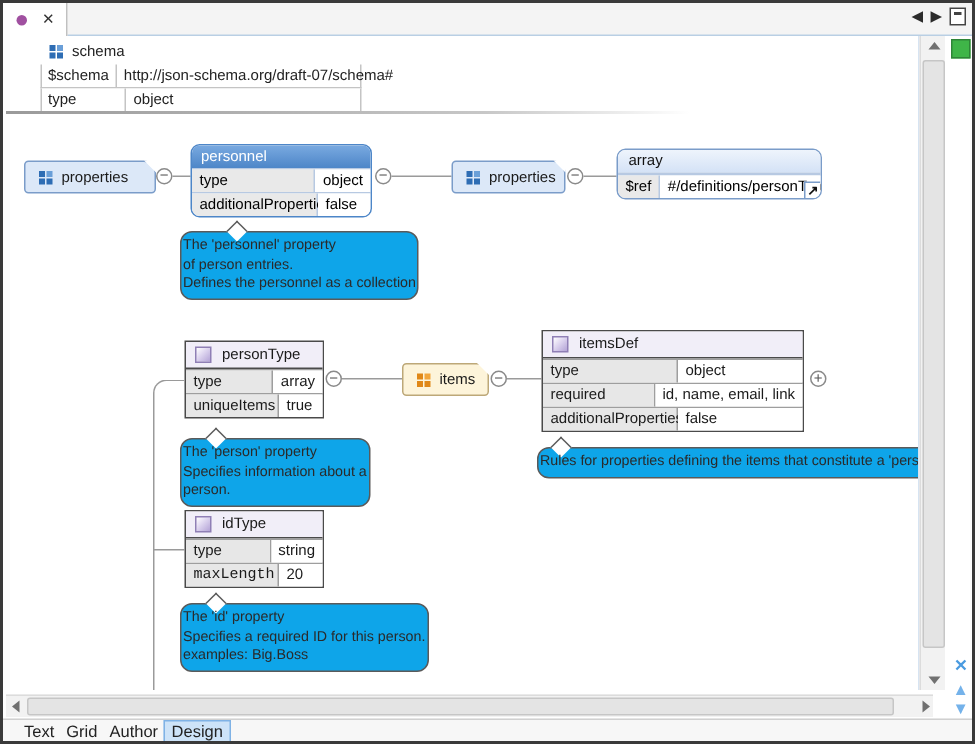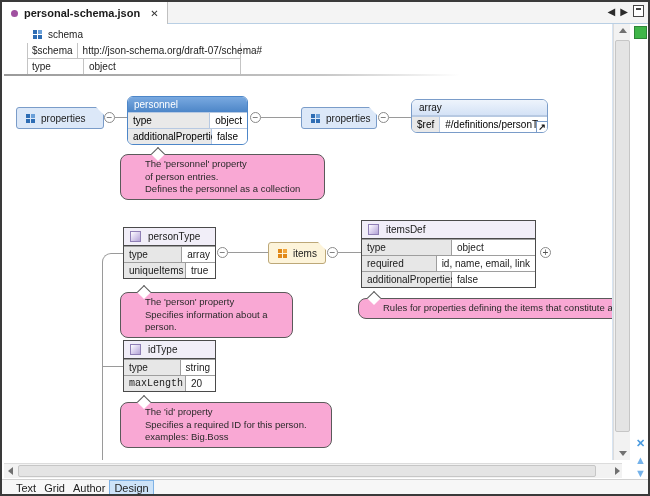--- a/index.html
+++ b/index.html
@@ -69,21 +69,21 @@
   .dt-row:first-of-type { border-top:none; }
   .dt-label { background:#e7e7e7; padding:2px 5px; border-right:1px solid #9e9e9e; white-space:nowrap; }
   .dt-val { background:#fff; padding:2px 5px; white-space:nowrap; flex:1; }
 
   
   .cline { position:absolute; background:#9a9a9a; }
   .ccirc { position:absolute; width:11px; height:11px; border:1px solid #8a8a8a; border-radius:50%; background:#fff; color:#555; font-size:10px; line-height:9px; text-align:center; }
   .trunk { position:absolute; border-left:1px solid #9a9a9a; border-top:1px solid #9a9a9a; border-top-left-radius:9px; }
 
   
-  .note { position:absolute; border:1px solid #5a5a5a; border-radius:8px; background:#f9a8d4; padding:3px 24px; font-size:9.5px; color:#2a2a2a; line-height:12.5px; white-space:nowrap; }
+  .note { position:absolute; border:1px solid #5a5a5a; border-radius:8px; background:#0ea5e9; padding:3px 1px; font-size:9.5px; color:#2a2a2a; line-height:12.5px; white-space:nowrap; }
   .note .notch { position:absolute; top:-6px; width:10px; height:10px; background:#fff; border-left:1px solid #5a5a5a; border-top:1px solid #5a5a5a; transform:rotate(45deg); }
   .note div { position:relative; }
 
   
   #vscroll { position:absolute; left:611px; top:22px; width:17px; height:436px; background:#f2f2f2; border-left:1px solid #dcdcdc; }
   #vscroll .btn { position:absolute; left:0; width:17px; height:14px; background:#f2f2f2; text-align:center; }
   .arr-up { width:0;height:0;border-left:4px solid transparent;border-right:4px solid transparent;border-bottom:5px solid #707070;margin:4px auto 0; }
   .arr-dn { width:0;height:0;border-left:4px solid transparent;border-right:4px solid transparent;border-top:5px solid #707070;margin:5px auto 0; }
   .arr-lf { width:0;height:0;border-top:4px solid transparent;border-bottom:4px solid transparent;border-right:5px solid #707070;margin:3px 0 0 4px; }
   .arr-rt { width:0;height:0;border-top:4px solid transparent;border-bottom:4px solid transparent;border-left:5px solid #707070;margin:3px 0 0 6px; }
@@ -101,21 +101,20 @@
   .mode.active { background:#cde3f8; border:1px solid #7fb2e5; }
 </style>
 </head>
 <body>
 
 <div id="window">
 
   <div id="tabbar">
     <div class="tab">
       <span class="mod-dot"></span>
-      <span class="tab-title">personal-schema.json</span>
       <span class="tab-close">✕</span>
     </div>
     <div class="nav-icons">
       <span class="nav-glyph">◀</span>
       <span class="nav-glyph">▶</span>
       <span class="doclist-icon">
           <i></i>
         </span>
     </div>
   </div>

